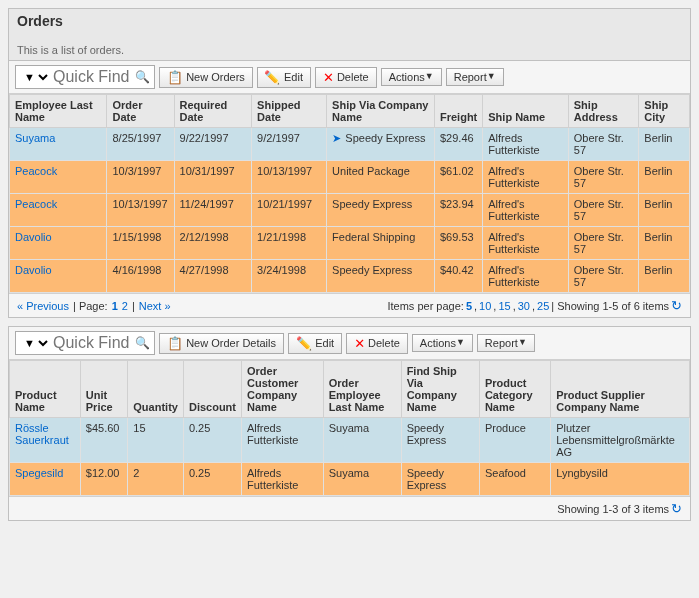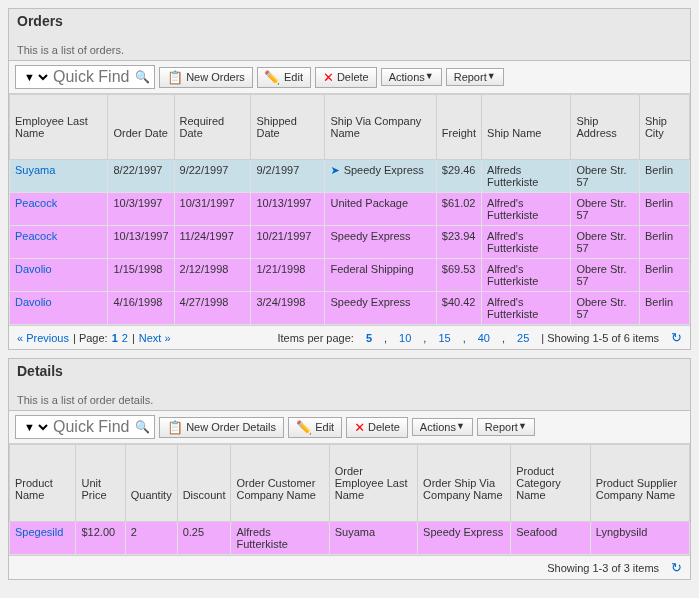--- a/index.html
+++ b/index.html
@@ -4,21 +4,21 @@
   <style>
     * { box-sizing: border-box; margin: 0; padding: 0; }
     body {
       font-family: Arial, sans-serif;
       font-size: 12px;
       background: #f0f0f0;
       padding: 8px;
       color: #333;
     }
     .panel {
-      background: #f0abfc;
+      background: #fdba74;
       border: 1px solid #c0c0c0;
       margin-bottom: 8px;
     }
     .panel-header {
       background: #e8e8e8;
       border-bottom: 1px solid #c0c0c0;
       padding: 4px 8px;
     }
     .panel-title {
       font-size: 14px;
@@ -81,23 +81,23 @@
       font-size: 11px;
     }
     .caret { font-size: 9px; }
     table {
       width: 100%;
       border-collapse: collapse;
     }
     th {
       background: #e8e8e8;
       border: 1px solid #d0d0d0;
-      padding: 20px 5px;
-      font-size: 11px;
-      font-weight: normal;
+      padding: 4px 5px;
+      font-size: 11px;
+      font-weight: bold;
       text-align: left;
       vertical-align: bottom;
     }
     td {
       border: 1px solid #e0e0e0;
       padding: 4px 5px;
       font-size: 11px;
       vertical-align: top;
     }
     tr.selected td {
@@ -118,21 +118,21 @@
       font-size: 11px;
     }
     .pagination-left {
       display: flex;
       align-items: center;
       gap: 4px;
     }
     .pagination-right {
       display: flex;
       align-items: center;
-      gap: 12px;
+      gap: 2px;
       justify-content: space-between;
     }
     .page-link {
       color: #0066cc;
       cursor: pointer;
     }
     .per-page-link {
       color: #0066cc;
       cursor: pointer;
       font-weight: normal;
@@ -193,21 +193,21 @@
           <th>Ship Via Company Name</th>
           <th>Freight</th>
           <th>Ship Name</th>
           <th>Ship Address</th>
           <th>Ship City</th>
         </tr>
       </thead>
       <tbody id="orders-tbody">
       <tr class="selected">
     <td><span class="link-cell">Suyama</span></td>
-    <td>8/22/1997</td>
+    <td>8/25/1997</td>
     <td>9/22/1997</td>
     <td>9/2/1997</td>
     <td><span style="color:#0066cc;margin-right:4px;">➤</span>Speedy Express</td>
     <td>$29.46</td>
     <td>Alfreds Futterkiste</td>
     <td>Obere Str. 57</td>
     <td>Berlin</td>
   </tr>
           <tr>
     <td><span class="link-cell">Peacock</span></td>
@@ -266,34 +266,30 @@
       <span class="page-link">Next »</span>
     </div>
     <div class="pagination-right">
       <span>Items per page: </span>
       <span class="per-page-link bold">5</span>
         <span>, </span>
       <span class="per-page-link">10</span>
         <span>, </span>
       <span class="per-page-link">15</span>
         <span>, </span>
-      <span class="per-page-link">40</span>
+      <span class="per-page-link">30</span>
         <span>, </span>
       <span class="per-page-link">25</span>
       <span class="showing-text"> | <span>Showing 1-5 of 6 items</span></span>
       <span class="refresh-icon">↻</span>
     </div>
   </div>
 </div>
 
 <div class="panel">
-  <div class="panel-header">
-    <div class="panel-title">Details</div>
-    <div class="panel-subtitle">This is a list of order details.</div>
-  </div>
   <div class="toolbar">
     <div class="search-box">
       <select>
         <option>▼</option>
       </select>
       <input type="text" placeholder="Quick Find" style="">
       <span style="cursor:pointer;color:#555;">🔍</span>
     </div>
     <button class="toolbar-btn">
       <span class="btn-icon">📋</span>
@@ -319,26 +315,37 @@
   <div style="overflow-x:auto;">
     <table>
       <thead>
         <tr>
           <th>Product Name</th>
           <th>Unit Price</th>
           <th>Quantity</th>
           <th>Discount</th>
           <th>Order Customer Company Name</th>
           <th>Order Employee Last Name</th>
-          <th>Order Ship Via Company Name</th>
+          <th>Find Ship Via Company Name</th>
           <th>Product Category Name</th>
           <th>Product Supplier Company Name</th>
         </tr>
       </thead>
       <tbody id="details-tbody">
+      <tr class="selected">
+    <td><span class="link-cell">Rössle Sauerkraut</span></td>
+    <td>$45.60</td>
+    <td>15</td>
+    <td>0.25</td>
+    <td>Alfreds Futterkiste</td>
+    <td>Suyama</td>
+    <td>Speedy Express</td>
+    <td>Produce</td>
+    <td>Plutzer Lebensmittelgroßmärkte AG</td>
+  </tr>
           <tr>
     <td><span class="link-cell">Spegesild</span></td>
     <td>$12.00</td>
     <td>2</td>
     <td>0.25</td>
     <td>Alfreds Futterkiste</td>
     <td>Suyama</td>
     <td>Speedy Express</td>
     <td>Seafood</td>
     <td>Lyngbysild</td>

